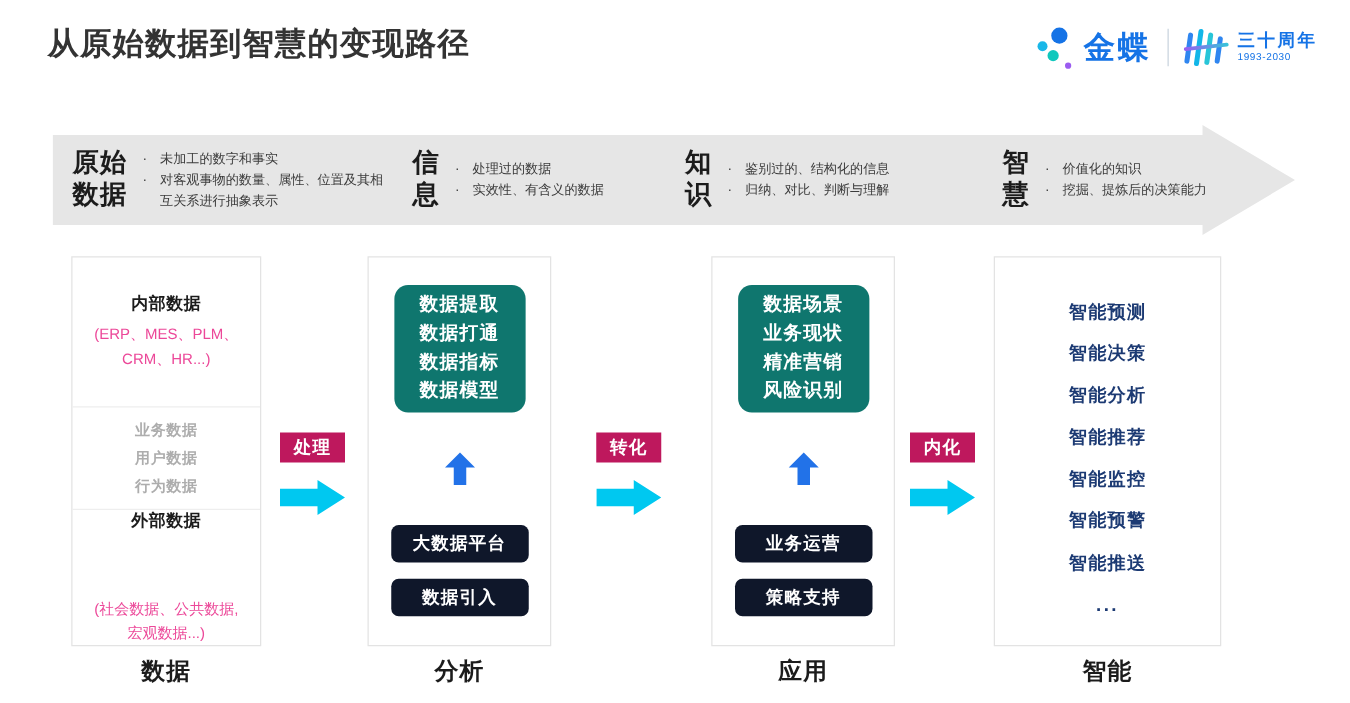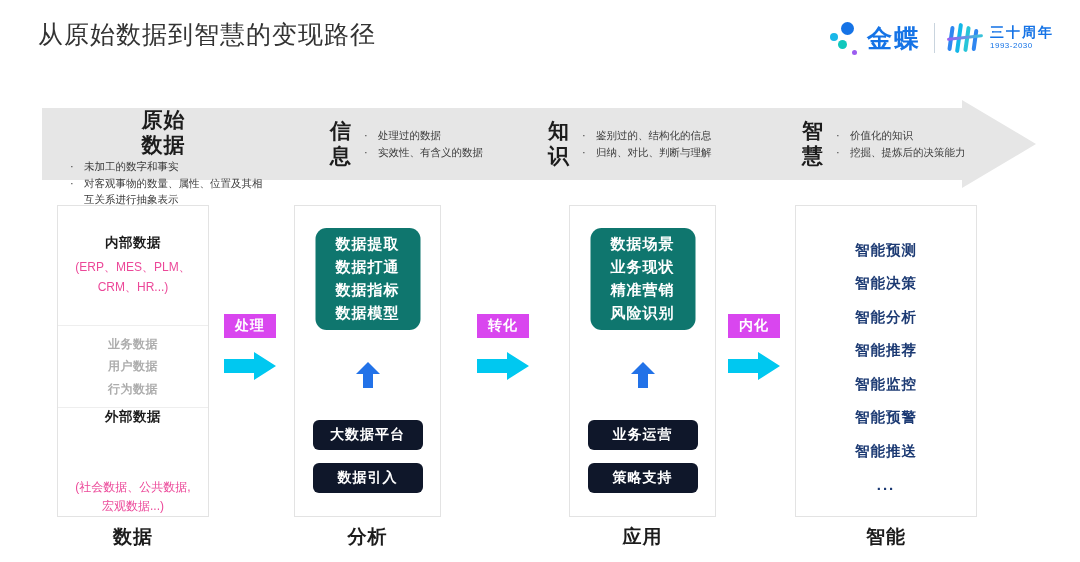--- a/index.html
+++ b/index.html
@@ -15,21 +15,21 @@
     color: #2b2b2b;
     overflow: hidden;
   }
 
   
   #page-title {
     position: absolute;
     left: 38px;
     top: 18px;
     font-size: 25px;
-    font-weight: normal;
+    font-weight: bold;
     letter-spacing: 1px;
     color: #333333;
     white-space: nowrap;
   }
 
   #brand-logo {
     position: absolute;
     right: 26px;
     top: 17px;
     height: 42px;
@@ -136,21 +136,21 @@
   }
   .stage-bullets .b-dot {
     width: 14px;
     flex: 0 0 14px;
     color: #3b3b3b;
     font-size: 11px;
     line-height: 1.55;
   }
   .stage-bullets .b-text { max-width: 185px; }
 
-  .sb1 { left: 58px; flex-direction: column; }
+  .sb1 { left: 58px; }
   .sb2 { left: 330px; }
   .sb3 { left: 548px; }
   .sb4 { left: 802px; }
 
   
   .column {
     position: absolute;
     top: 205px;
     height: 312px;
     background: #ffffff;
@@ -323,28 +323,29 @@
     top: 314px;
     width: 58px;
   }
   #conn-1 { left: 224px; }
   #conn-2 { left: 477px; }
   #conn-3 { left: 728px; }
 
   .conn-badge {
     width: 52px;
     height: 24px;
-    background: #d946ef;
+    background: #be185d;
     color: #ffffff;
     font-size: 14px;
     font-weight: bold;
     letter-spacing: 1px;
     display: flex;
     align-items: center;
     justify-content: center;
+    margin-top: 32px;
   }
   .conn-arrow {
     margin-top: 14px;
     width: 52px;
     height: 28px;
     background: #00c8f0;
     -webkit-clip-path: polygon(0 7px, 30px 7px, 30px 0, 52px 14px, 30px 28px, 30px 21px, 0 21px);
     clip-path: polygon(0 7px, 30px 7px, 30px 0, 52px 14px, 30px 28px, 30px 21px, 0 21px);
   }
 </style>

